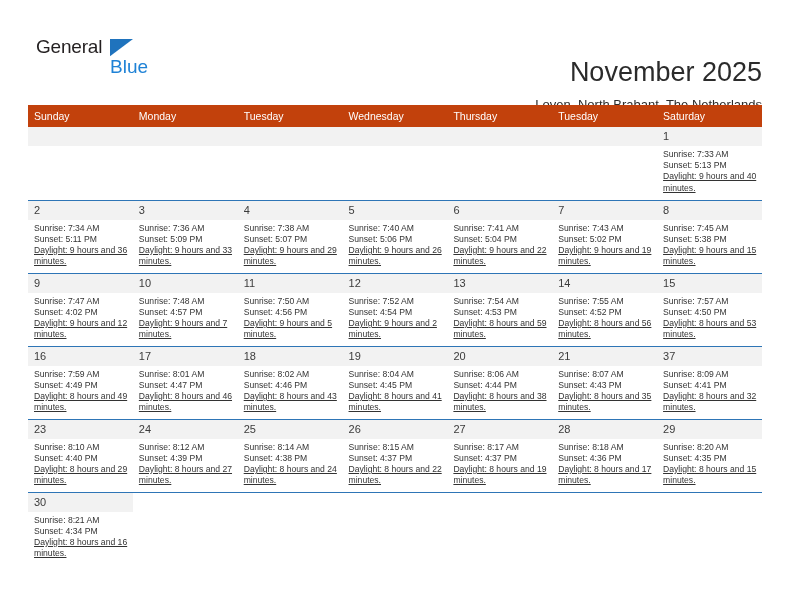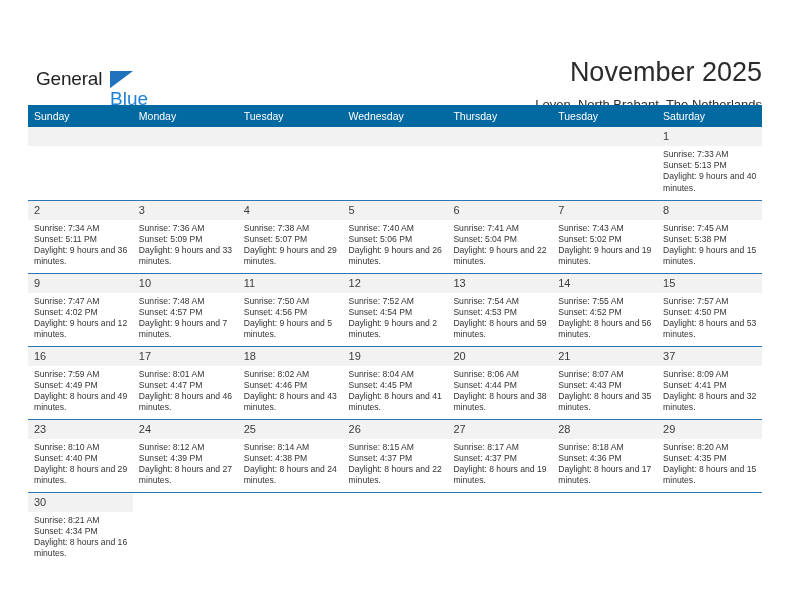--- a/index.html
+++ b/index.html
@@ -27,21 +27,20 @@
     top: 28px;
     right: 30px;
     height: 72px;
   }
   .logo {
     position: absolute;
     left: 8px;
     top: 8px;
     width: 130px;
     height: 56px;
-    margin-top: 32px;
   }
   .logo-general {
     position: absolute;
     left: 0;
     top: 0;
     font-size: 19px;
     color: #231f20;
     letter-spacing: -0.2px;
     line-height: 22px;
     font-family: "Liberation Sans", sans-serif;
@@ -98,21 +97,21 @@
   
   .calendar {
     position: absolute;
     left: 28px;
     top: 105px;
     width: 734px;
     border-collapse: collapse;
     table-layout: fixed;
   }
   .calendar th {
-    background: #0369a1;
+    background: #c2410c;
     color: #ffffff;
     font-size: 10.5px;
     font-weight: normal;
     text-align: left;
     padding: 5px 0 5px 6px;
     height: 19px;
     line-height: 12px;
   }
   .calendar td {
     vertical-align: top;
@@ -138,21 +137,21 @@
     background: #f2f2f2;
     color: transparent;
   }
   .details {
     padding: 3px 4px 0 6px;
     font-size: 8.6px;
     color: #333333;
     line-height: 11.2px;
   }
   .details div { white-space: nowrap; }
-  .details .wrap { white-space: normal; }
+  .details .wrap { white-space: normal; text-decoration: underline; }
 </style>
 </head>
 <body>
 
 <div id="page">
 
   <div class="masthead">
 
     <div class="logo">
       <span class="logo-general">General</span>

